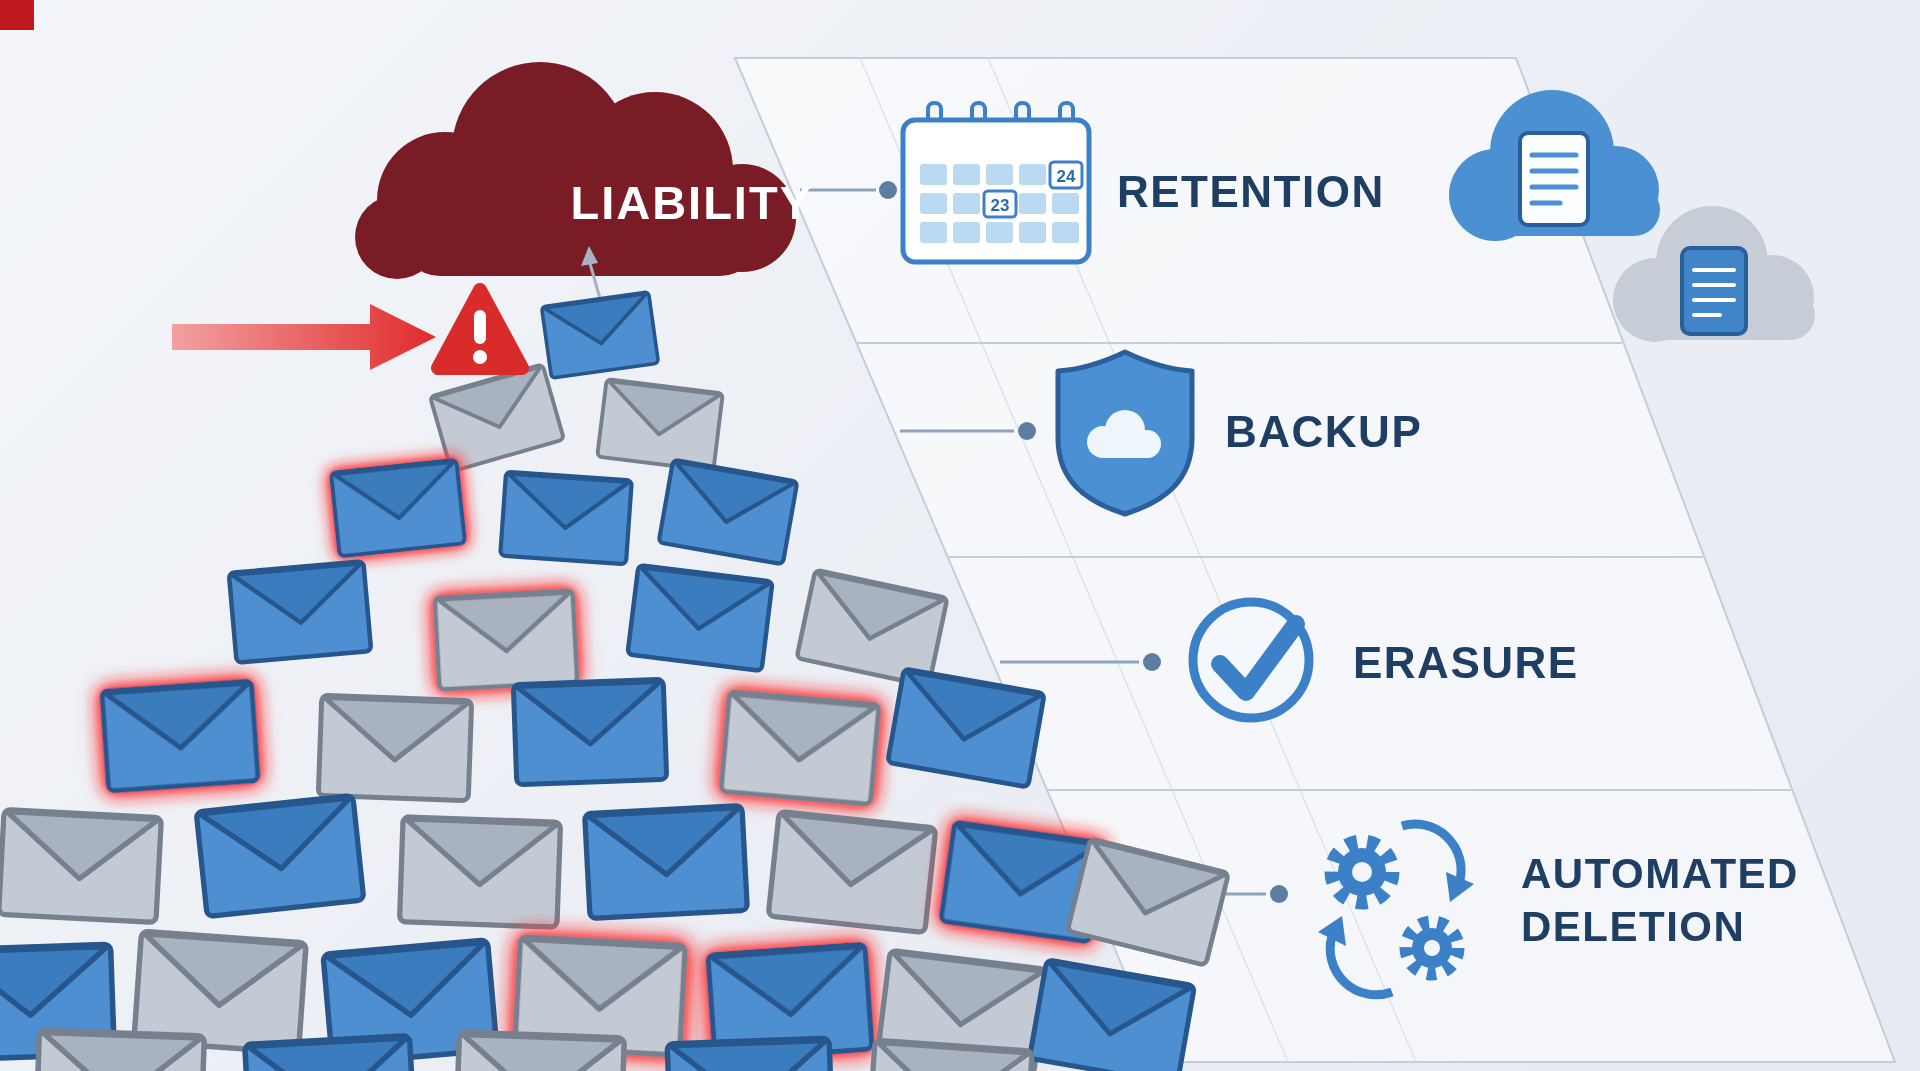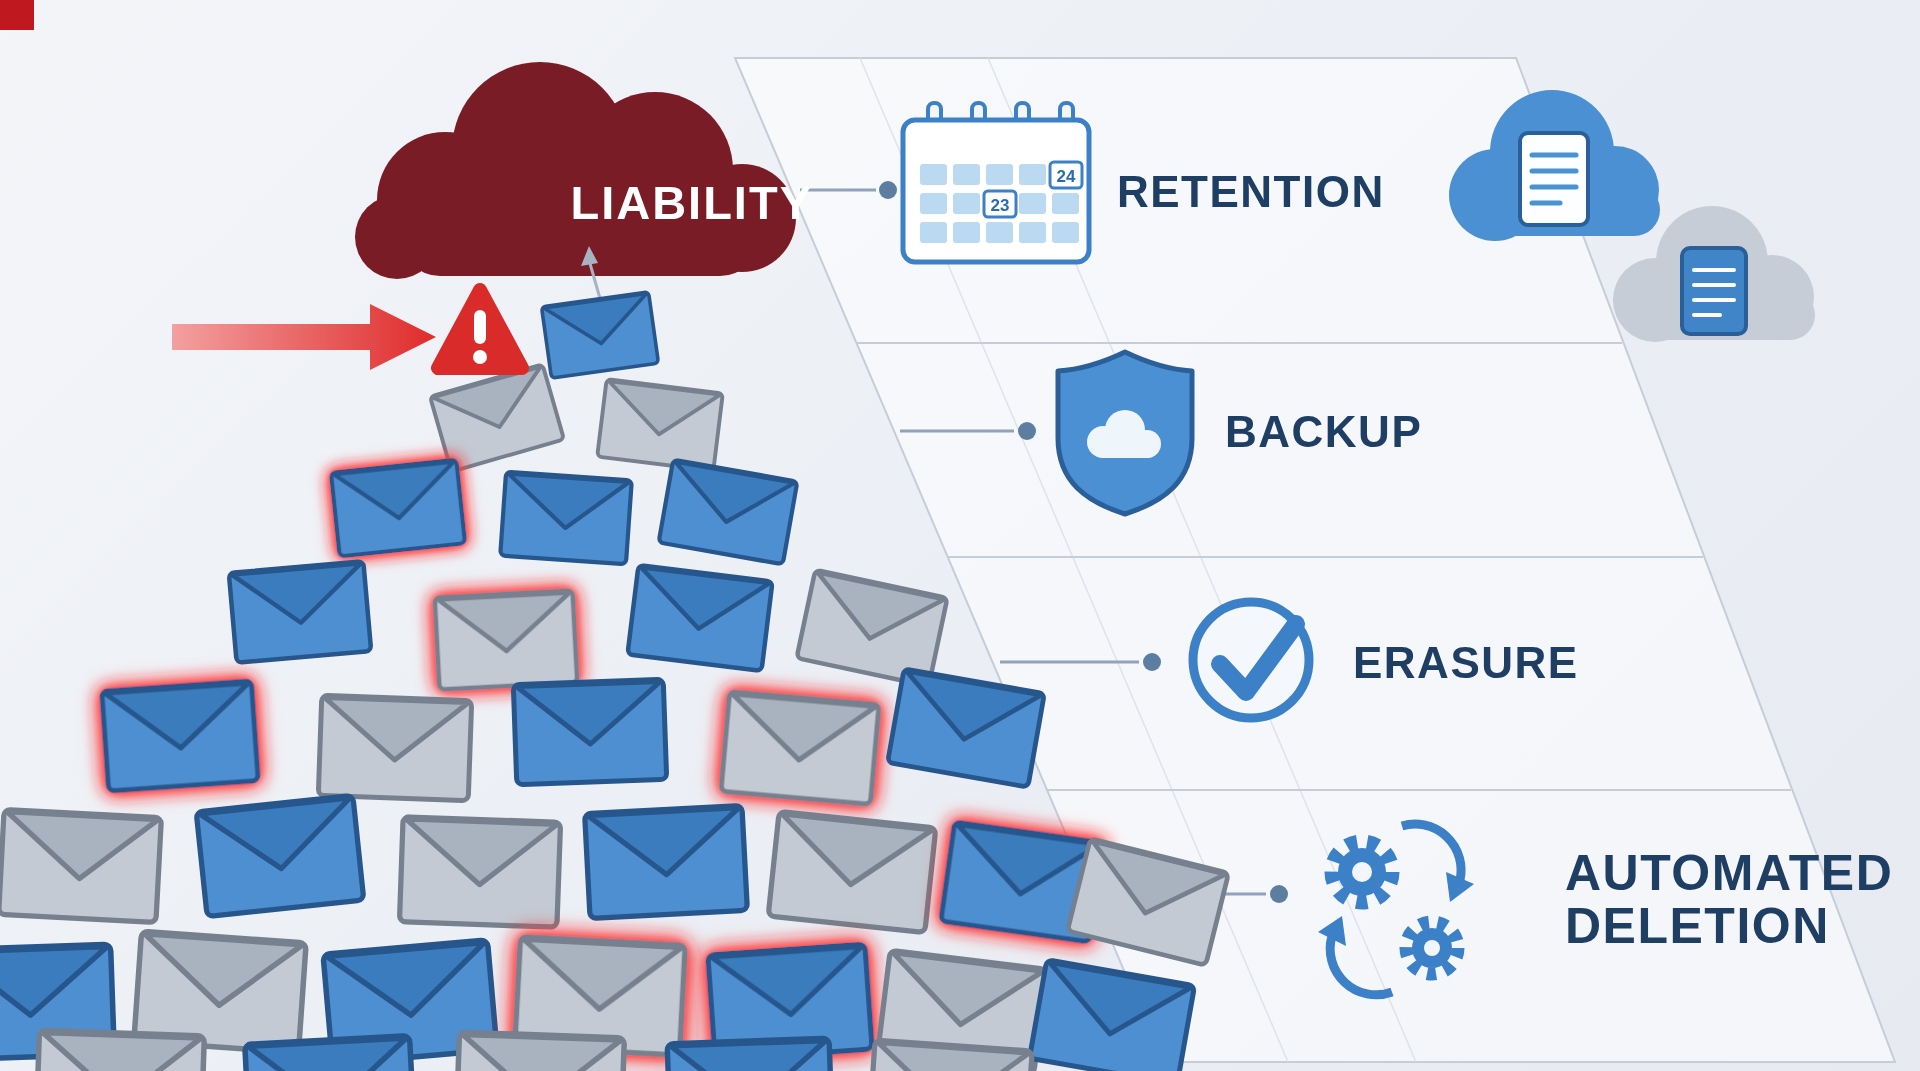--- a/index.html
+++ b/index.html
@@ -14,21 +14,21 @@
     font-weight:700;color:#1f3e63;letter-spacing:1.5px;
     font-size:44px;white-space:nowrap;
   }
   .label.liability{
     left:353px;top:202px;width:460px;text-align:right;
     color:#ffffff;font-size:47px;letter-spacing:2px;
   }
   .label.retention{left:1117px;top:192px;}
   .label.backup{left:1225px;top:432px;}
   .label.erasure{left:1353px;top:663px;}
-  .label.automated{left:1521px;top:900px;font-size:50px;line-height:53px;margin-left:44px;}
+  .label.automated{left:1521px;top:900px;font-size:42px;line-height:53px;}
 </style>
 </head>
 <body>
 
 <div class="canvas">
 
   <svg class="scene" viewBox="0 0 1920 1071">
     <defs>
       <filter id="redglow" x="-60%" y="-60%" width="220%" height="220%">
         <feDropShadow dx="0" dy="0" stdDeviation="9" flood-color="#ff2222" flood-opacity="0.95"></feDropShadow>

